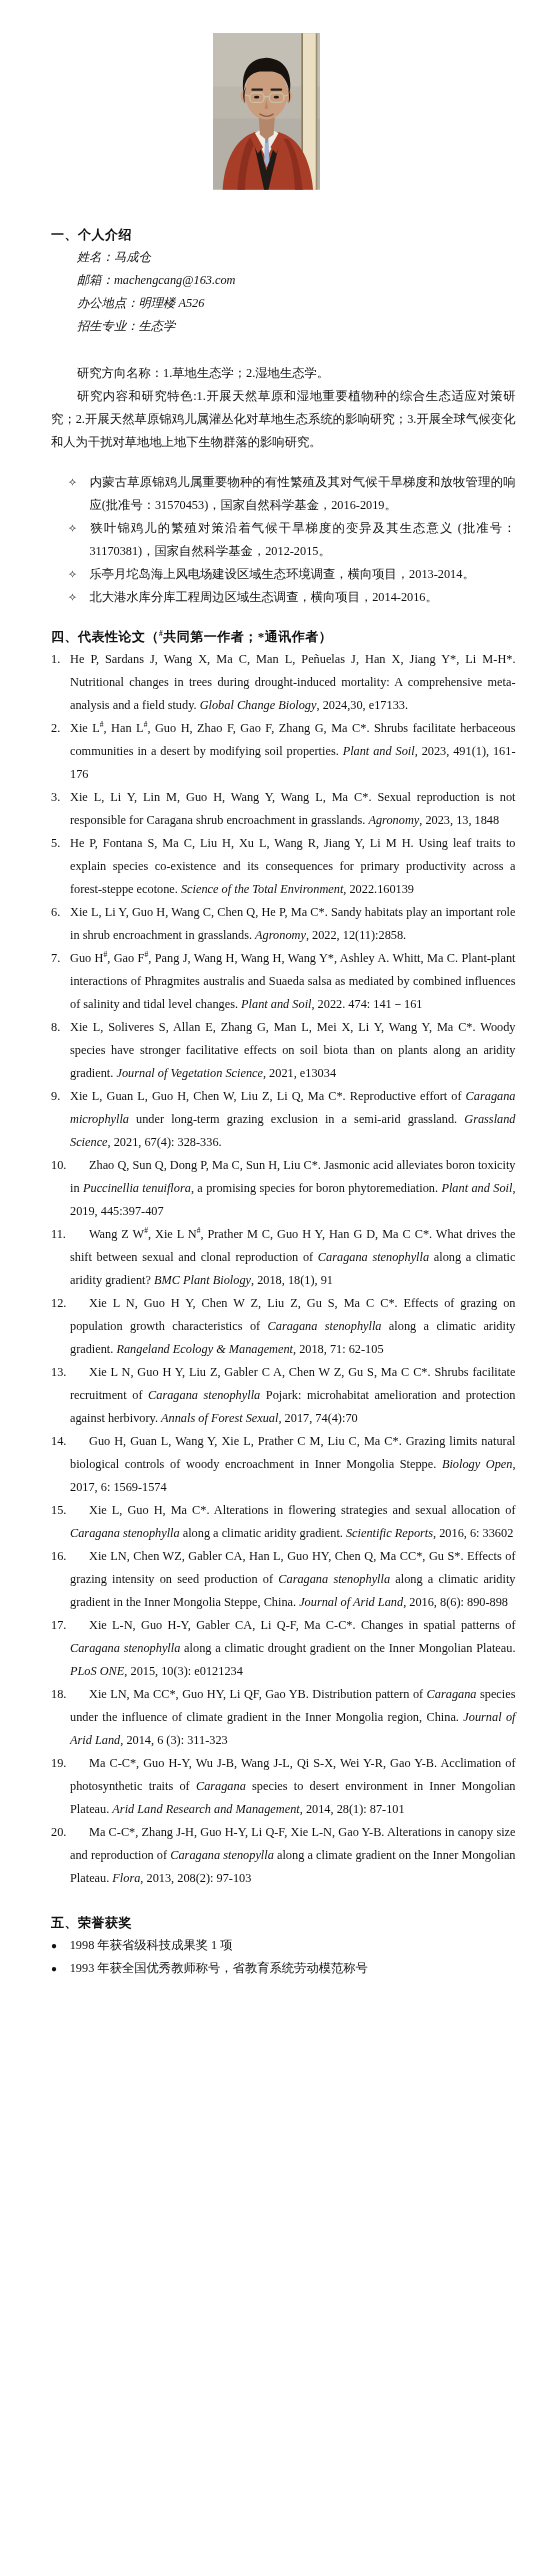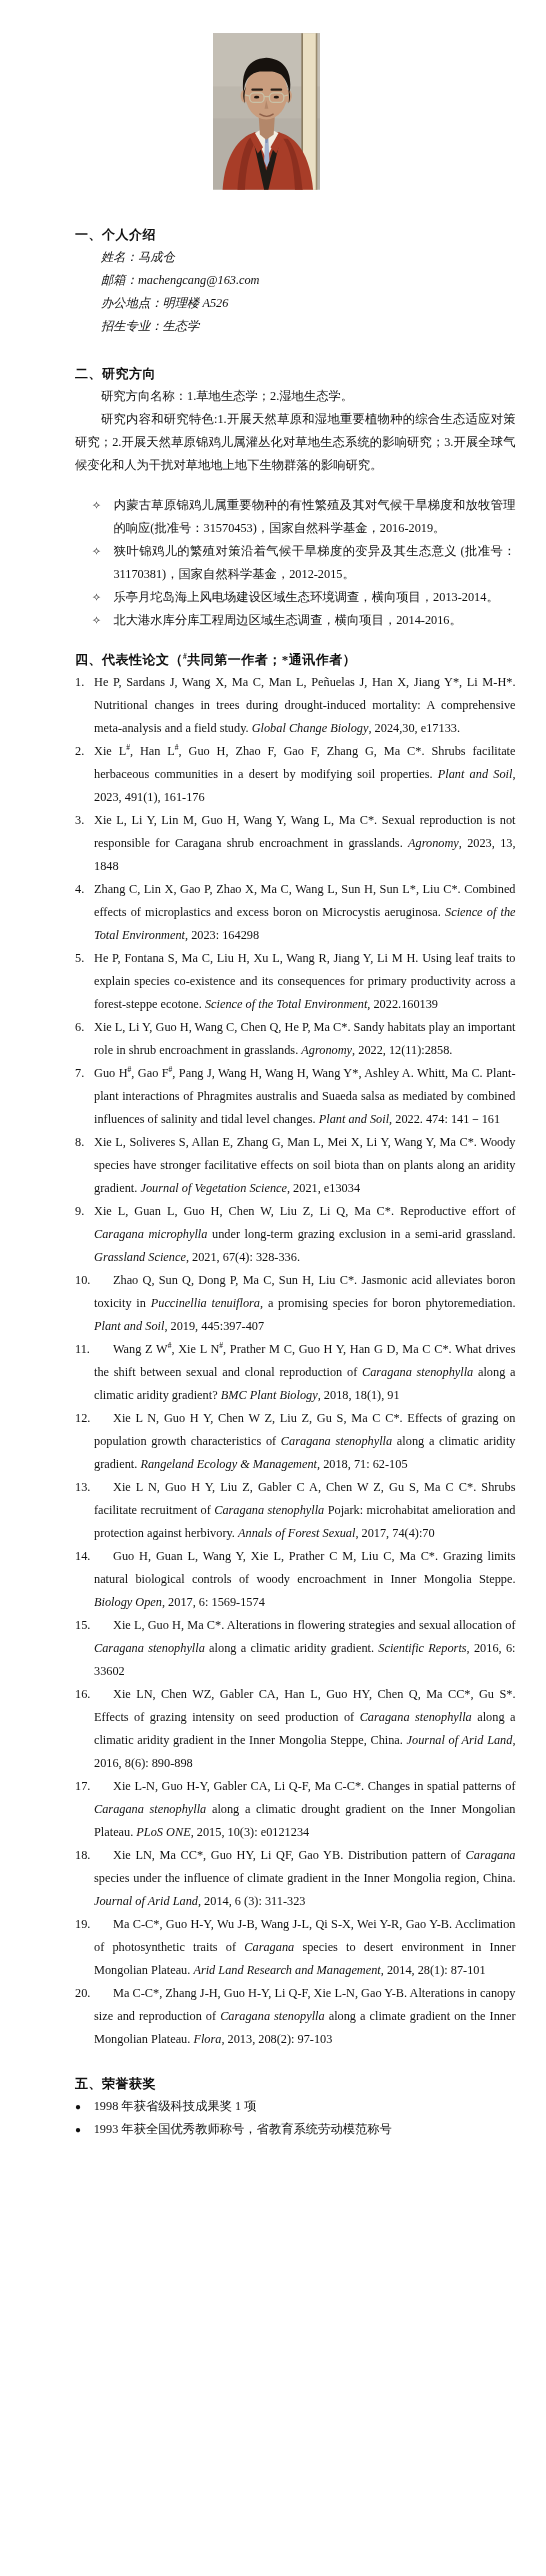--- a/index.html
+++ b/index.html
@@ -3,21 +3,21 @@
 <meta charset="utf-8">
 <style>
   html,body{margin:0;padding:0;background:#ffffff;}
   body{width:547px;min-height:2576px;color:#111;
        font-family:"Liberation Serif","DejaVu Serif",serif;
        font-size:12.3px;}
   .page{padding-top:33px;padding-bottom:43px;}
   .photo-wrap{width:107px;height:157px;margin-left:213px;}
   .photo-wrap svg{display:block;width:107px;height:157px;}
   .content{margin-left:51px;margin-right:31.5px;}
-  .section{margin-top:17px;margin-left:24px;}
+  .section{margin-top:17px;}
   .section.first{margin-top:33px;}
   .section.gap-lg{margin-top:23.5px;}
   .section.gap-md{margin-top:16px;}
   .section.gap-aw{margin-top:21.4px;}
   h2{font-size:13px;font-weight:bold;margin:0;line-height:23px;letter-spacing:0.5px;}
   .line{line-height:23px;margin:0;font-style:italic;}
   .ind2{padding-left:26px;}
   .para{line-height:23px;margin:0;text-indent:26px;text-align:justify;}
   .proj{line-height:23px;margin-left:17px;padding-left:21.4px;text-align:justify;}
   .pbullet{display:inline-block;width:21.4px;margin-left:-21.4px;font-size:10.7px;}
@@ -87,39 +87,37 @@
 
     <div class="section first">
       <h2>一、个人介绍</h2>
       <div class="line ind2">姓名：马成仓</div>
       <div class="line ind2">邮箱：machengcang@163.com</div>
       <div class="line ind2">办公地点：明理楼 A526</div>
       <div class="line ind2">招生专业：生态学</div>
     </div>
 
     <div class="section gap-lg">
-      <h2>二、研究方向</h2>
       <p class="para">研究方向名称：1.草地生态学；2.湿地生态学。</p>
       <p class="para">研究内容和研究特色:1.开展天然草原和湿地重要植物种的综合生态适应对策研究；2.开展天然草原锦鸡儿属灌丛化对草地生态系统的影响研究；3.开展全球气候变化和人为干扰对草地地上地下生物群落的影响研究。</p>
     </div>
 
     <div class="section">
       <div class="proj"><span class="pbullet">✧</span><span>内蒙古草原锦鸡儿属重要物种的有性繁殖及其对气候干旱梯度和放牧管理的响应(批准号：31570453)，国家自然科学基金，2016-2019。</span></div>
       <div class="proj"><span class="pbullet">✧</span><span>狭叶锦鸡儿的繁殖对策沿着气候干旱梯度的变异及其生态意义 (批准号：31170381)，国家自然科学基金，2012-2015。</span></div>
       <div class="proj"><span class="pbullet">✧</span><span>乐亭月坨岛海上风电场建设区域生态环境调查，横向项目，2013-2014。</span></div>
       <div class="proj"><span class="pbullet">✧</span><span>北大港水库分库工程周边区域生态调查，横向项目，2014-2016。</span></div>
     </div>
 
     <div class="section gap-md">
       <h2><span>四、代表性论文（</span><sup>#</sup><span>共同第一作者；*通讯作者）</span></h2>
       <div id="papers-list">
           <div class="paper"><span class="pnum">1.</span><span>He P, Sardans J, Wang X, Ma C, Man L, Peñuelas J, Han X, Jiang Y*, Li M-H*. Nutritional changes in trees during drought-induced mortality: A comprehensive meta-analysis and a field study. </span><i>Global Change Biology</i><span>, 2024,30, e17133.</span></div>
           <div class="paper"><span class="pnum">2.</span><span>Xie L</span><sup>#</sup><span>, Han L</span><sup>#</sup><span>, Guo H, Zhao F, Gao F, Zhang G, Ma C*. Shrubs facilitate herbaceous communities in a desert by modifying soil properties. </span><i>Plant and Soil</i><span>, 2023, 491(1), 161-176</span></div>
           <div class="paper"><span class="pnum">3.</span><span>Xie L, Li Y, Lin M, Guo H, Wang Y, Wang L, Ma C*. Sexual reproduction is not responsible for Caragana shrub encroachment in grasslands. </span><i>Agronomy</i><span>, 2023, 13, 1848</span></div>
-          <div class="paper"><span class="pnum">4.</span><span>Zhang C, Lin X, Gao P, Zhao X, Ma C, Wang L, Sun H, Sun L*, Liu C*. Combined effects of microplastics and excess boron on Microcystis aeruginosa. </span><i>Science of the Total Environment</i><span>, 2023: 164298</span></div>
           <div class="paper"><span class="pnum">5.</span><span>He P, Fontana S, Ma C, Liu H, Xu L, Wang R, Jiang Y, Li M H. Using leaf traits to explain species co-existence and its consequences for primary productivity across a forest-steppe ecotone. </span><i>Science of the Total Environment</i><span>, 2022.160139</span></div>
           <div class="paper"><span class="pnum">6.</span><span>Xie L, Li Y, Guo H, Wang C, Chen Q, He P, Ma C*. Sandy habitats play an important role in shrub encroachment in grasslands. </span><i>Agronomy</i><span>, 2022, 12(11):2858.</span></div>
           <div class="paper"><span class="pnum">7.</span><span>Guo H</span><sup>#</sup><span>, Gao F</span><sup>#</sup><span>, Pang J, Wang H, Wang H, Wang Y*, Ashley A. Whitt, Ma C. Plant-plant interactions of Phragmites australis and Suaeda salsa as mediated by combined influences of salinity and tidal level changes. </span><i>Plant and Soil</i><span>, 2022. 474: 141－161</span></div>
           <div class="paper"><span class="pnum">8.</span><span>Xie L, Soliveres S, Allan E, Zhang G, Man L, Mei X, Li Y, Wang Y, Ma C*. Woody species have stronger facilitative effects on soil biota than on plants along an aridity gradient. </span><i>Journal of Vegetation Science</i><span>, 2021, e13034</span></div>
           <div class="paper"><span class="pnum">9.</span><span>Xie L, Guan L, Guo H, Chen W, Liu Z, Li Q, Ma C*. Reproductive effort of </span><i>Caragana microphylla</i><span> under long-term grazing exclusion in a semi-arid grassland. </span><i>Grassland Science</i><span>, 2021, 67(4): 328-336.</span></div>
           <div class="paper two"><span class="pnum">10.</span><span>Zhao Q, Sun Q, Dong P, Ma C, Sun H, Liu C*. Jasmonic acid alleviates boron toxicity in </span><i>Puccinellia tenuiflora</i><span>, a promising species for boron phytoremediation. </span><i>Plant and Soil</i><span>, 2019, 445:397-407</span></div>
           <div class="paper two"><span class="pnum">11.</span><span>Wang Z W</span><sup>#</sup><span>, Xie L N</span><sup>#</sup><span>, Prather M C, Guo H Y, Han G D, Ma C C*. What drives the shift between sexual and clonal reproduction of </span><i>Caragana stenophylla</i><span> along a climatic aridity gradient? </span><i>BMC Plant Biology</i><span>, 2018, 18(1), 91</span></div>
           <div class="paper two"><span class="pnum">12.</span><span>Xie L N, Guo H Y, Chen W Z, Liu Z, Gu S, Ma C C*. Effects of grazing on population growth characteristics of </span><i>Caragana stenophylla</i><span> along a climatic aridity gradient. </span><i>Rangeland Ecology &amp; Management</i><span>, 2018, 71: 62-105</span></div>
           <div class="paper two"><span class="pnum">13.</span><span>Xie L N, Guo H Y, Liu Z, Gabler C A, Chen W Z, Gu S, Ma C C*. Shrubs facilitate recruitment of </span><i>Caragana stenophylla</i><span> Pojark: microhabitat amelioration and protection against herbivory. </span><i>Annals of Forest Sexual</i><span>, 2017, 74(4):70</span></div>
           <div class="paper two"><span class="pnum">14.</span><span>Guo H, Guan L, Wang Y, Xie L, Prather C M, Liu C, Ma C*. Grazing limits natural biological controls of woody encroachment in Inner Mongolia Steppe. </span><i>Biology Open</i><span>, 2017, 6: 1569-1574</span></div>

